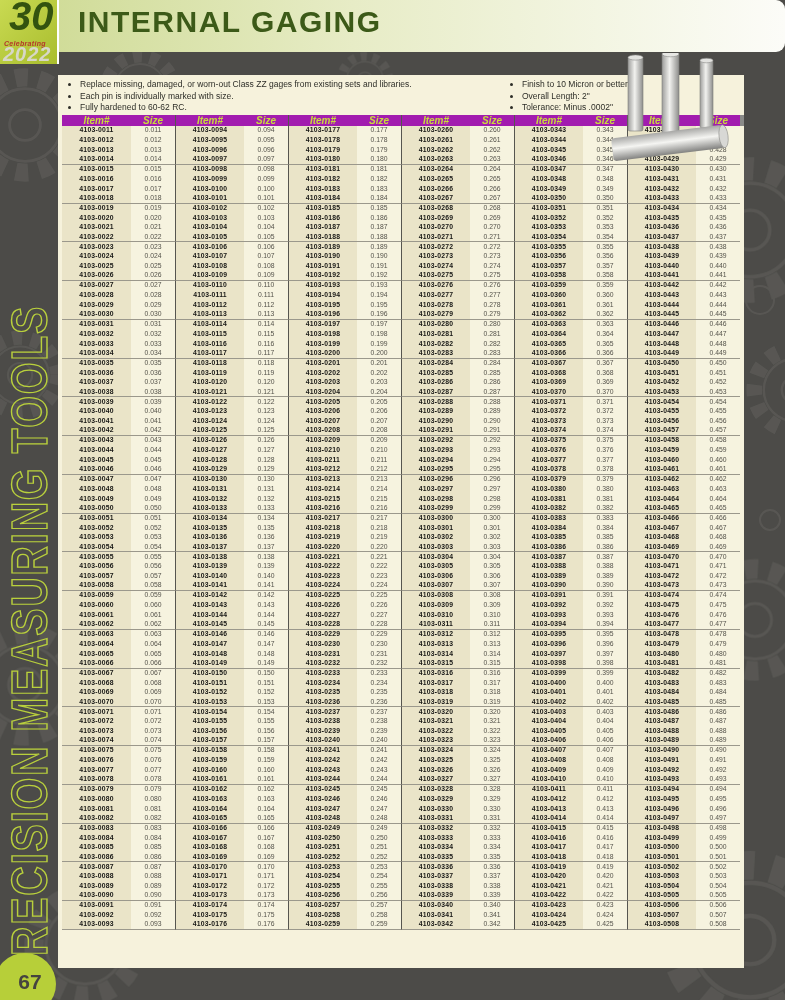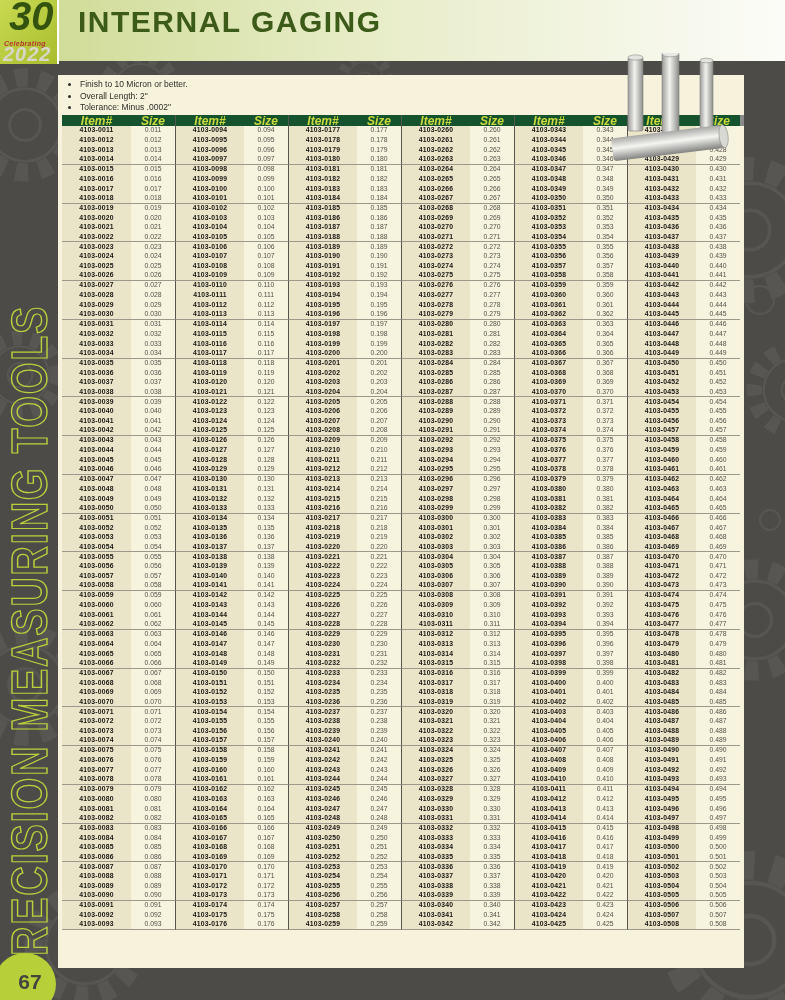--- a/index.html
+++ b/index.html
@@ -5,22 +5,23 @@
   html,body{margin:0;padding:0;}
   body{
     width:785px;height:1000px;position:relative;overflow:hidden;
     background:#4c4b48;
     font-family:"Liberation Sans", sans-serif;
   }
   
   .gears{position:absolute;inset:0;z-index:0;}
   
   .top-band{
-    position:absolute;left:0;top:0;width:785px;height:61px;z-index:2;
+    position:absolute;left:0;top:0;width:785px;height:52px;z-index:2;
     background:linear-gradient(90deg,#ccd990 0%,#e7ecc6 45%,#fcfcf8 100%);
+    border-radius:9px;
   }
   .page-title{
     position:absolute;left:78px;top:5px;margin:0;
     font-size:30px;font-weight:800;letter-spacing:1.5px;color:#3c5a18;
   }
   .anniv-logo{
     position:absolute;left:0;top:0;width:57px;height:64px;z-index:3;
     background:linear-gradient(135deg,#c9da52 0%,#a9bd2e 100%);
     border-right:2px solid #fff;overflow:hidden;font-style:italic;
   }
@@ -55,21 +56,21 @@
   .pins-photo{position:absolute;left:540px;top:-22px;z-index:4;}
   
   .gage-table{margin:2px 0 0 4px;}
   .trow{display:grid;grid-template-columns:repeat(6,69px 44px);height:9.69px;}
   .trow.thead{height:11px;background:#8a8a88;}
   .cell{
     box-sizing:border-box;height:100%;overflow:hidden;
     display:flex;align-items:center;justify-content:center;
     font-size:6.8px;line-height:1;
   }
-  .thead .cell{font-size:12px;font-weight:700;font-style:italic;color:#c9d93d;background:#14532d;}
+  .thead .cell{font-size:10px;font-weight:700;font-style:italic;color:#c9d93d;background:#a21caf;}
   .citem{background:#eae4c8;font-weight:700;color:#161614;letter-spacing:.2px;}
   .csize{background:#f6f3df;color:#54524a;}
   .psep{border-left:1px solid #56554f;}
   .gend .cell{border-bottom:1px solid #9b988c;}
 </style>
 </head>
 <body>
 
 <svg class="gears" width="785" height="1000">
   <defs>
@@ -108,20 +109,25 @@
   <text x="47" y="645" transform="rotate(-90 47 645)" text-anchor="middle" font-family="Liberation Sans, sans-serif" font-size="50" font-weight="bold" fill="none" stroke="#b9d03c" stroke-width="1.4" letter-spacing="2" textLength="680" lengthAdjust="spacingAndGlyphs">PRECISION MEASURING TOOLS</text>
 </svg>
 
 <div class="page-dot">
   <span>67</span>
 </div>
 
 <div class="panel">
 
   <div class="bullets">
+    <ul class="left-col">
+      <li>Replace missing, damaged, or worn-out Class ZZ gages from existing sets and libraries.</li>
+      <li>Each pin is individually marked with size.</li>
+      <li>Fully hardened to 60-62 RC.</li>
+    </ul>
     <ul class="right-col">
       <li>Finish to 10 Micron or better.</li>
       <li>Overall Length: 2"</li>
       <li>Tolerance: Minus .0002"</li>
     </ul>
   </div>
 
   <svg class="pins-photo" width="160" height="110" viewBox="0 0 160 110">
     <defs>
       <linearGradient id="metalH" x1="0" y1="0" x2="1" y2="0">

